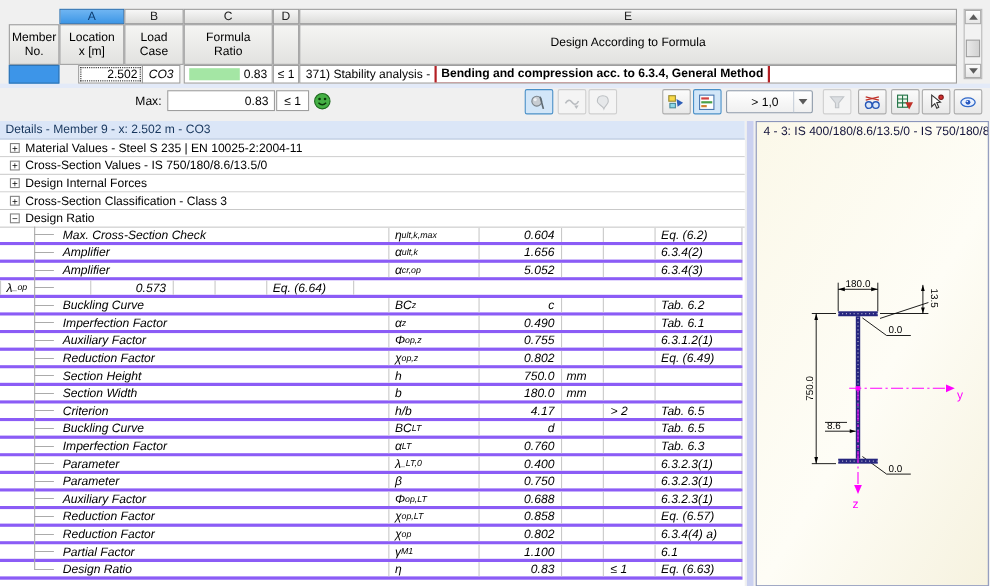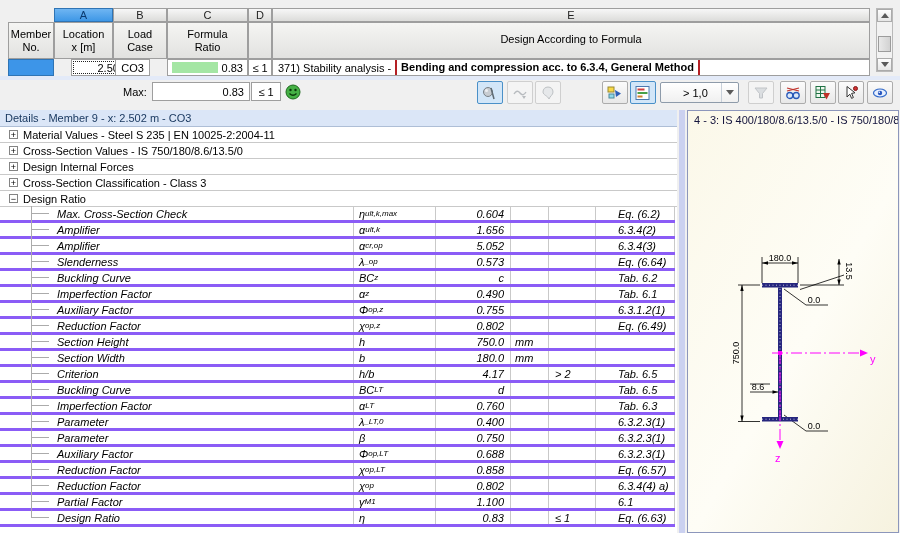--- a/index.html
+++ b/index.html
@@ -49,21 +49,21 @@
                 font-size:9px;line-height:8px;text-align:center;color:#000;box-sizing:border-box;}
   .srow .slabel{padding-left:23px;white-space:nowrap;}
   .drow{height:16px;border-bottom:3px solid #8b5cf6;display:flex;box-sizing:border-box;background:#fff;font-style:italic;}
   .drow>div{box-sizing:border-box;display:flex;align-items:center;white-space:nowrap;overflow:hidden;}
   .c-desc{width:353px;padding-left:57px;}
   .c-sym{width:82px;border-left:1px solid #C9C9C9;padding-left:5px;}
   .c-sym sub{font-size:8px;}
   .c-val{width:75px;border-left:1px solid #C9C9C9;justify-content:flex-end;padding-right:6px;}
   .c-unit{width:38px;border-left:1px solid #C9C9C9;padding-left:4px;}
   .c-crit{width:47px;border-left:1px solid #C9C9C9;padding-left:6px;}
-  .c-ref{width:80px;border-left:1px solid #C9C9C9;border-right:1px solid #C9C9C9;padding-left:22px;}
+  .c-ref{width:80px;border-left:1px solid #C9C9C9;border-right:1px solid #C9C9C9;padding-left:5px;}
   .tree-v{position:absolute;left:31px;top:206px;width:1px;height:312px;background:#ABABAB;}
   .tree-stubs{position:absolute;left:31px;top:206px;width:18px;height:320px;
               background:repeating-linear-gradient(to bottom,transparent 0 7px,#ABABAB 7px 8px,transparent 8px 16px);}
 
   
   .lav{background:#CBD1F0;}
   .sec-panel{background:linear-gradient(120deg,#FBF8E9 0%,#FEFDF6 55%,#F6F2DF 100%);border:1px solid #8C96BB;}
   .sec-title{padding:3px 0 0 6px;color:#14143C;white-space:nowrap;overflow:hidden;}
   svg text{font-family:"Liberation Sans",sans-serif;}
 </style>
@@ -96,21 +96,21 @@
     <span>Formula</span>
     <span>Ratio</span>
   </div>
   <div class="abs cell hdr" style="left:248px;top:22px;width:24px;height:37px;"></div>
   <div class="abs cell hdr hdr-bottom" style="left:272px;top:22px;width:598px;height:37px;">
     <span style="width:100%;">Design According to Formula</span>
   </div>
 
   <div class="abs cell memsel" style="left:8px;top:59px;width:46px;height:17px;"></div>
   <div class="abs cell dcell num focuscell" style="left:54px;top:59px;width:59px;height:17px;">2.502</div>
-  <div class="abs cell dcell" style="left:115px;top:59px;width:35px;height:17px;">CO3</div>
+  <div class="abs cell dcell" style="left:129px;top:59px;width:35px;height:17px;font-style:italic;">CO3</div>
   <div class="abs cell dcell num" style="left:167px;top:59px;width:81px;height:17px;position:absolute;">
     <span class="ratio-bar"></span>
     <span>0.83</span>
   </div>
   <div class="abs cell dcell" style="left:248px;top:59px;width:24px;height:17px;">≤ 1</div>
   <div class="abs cell ecell" style="left:272px;top:59px;width:598px;height:17px;">
     <span>371) Stability analysis -</span>
     <span class="hl-box">Bending and compression acc. to 6.3.4, General Method</span>
   </div>
 
@@ -275,21 +275,20 @@
             <span>α</span>
             <sub>cr,op</sub>
           </div>
           <div class="c-val">5.052</div>
           <div class="c-unit"></div>
           <div class="c-crit"></div>
           <div class="c-ref">6.3.4(3)</div>
         </div>
 
         <div class="drow">
-          <div class="c-desc">Slenderness</div>
           <div class="c-sym">
             <span>λ</span>
             <sub>_op</sub>
           </div>
           <div class="c-val">0.573</div>
           <div class="c-unit"></div>
           <div class="c-crit"></div>
           <div class="c-ref">Eq. (6.64)</div>
         </div>
 

